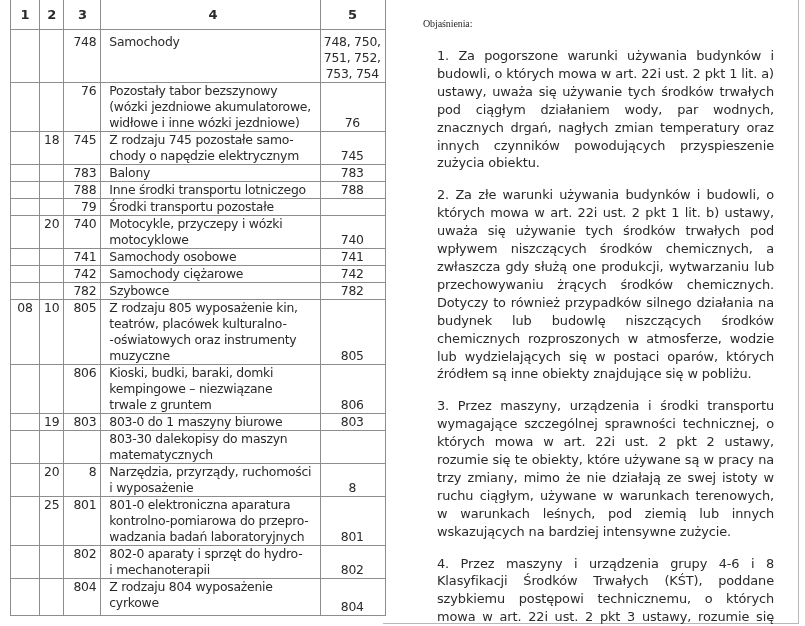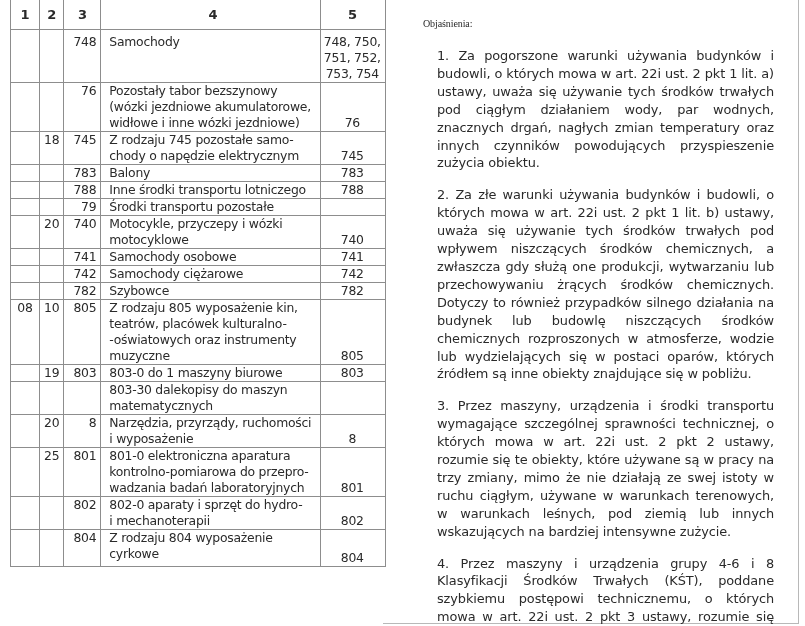--- a/index.html
+++ b/index.html
@@ -142,20 +142,29 @@
         <td class="c2">10</td>
         <td class="c3">805</td>
         <td class="c4 multi">Z rodzaju 805 wyposażenie kin,
 teatrów, placówek kulturalno-
 -oświatowych oraz instrumenty
 muzyczne</td>
         <td class="c5 multi">805</td>
       </tr>
       <tr>
         <td class="c1"></td>
+        <td class="c2"></td>
+        <td class="c3">806</td>
+        <td class="c4 multi">Kioski, budki, baraki, domki
+kempingowe – niezwiązane
+trwale z gruntem</td>
+        <td class="c5 multi">806</td>
+      </tr>
+      <tr>
+        <td class="c1"></td>
         <td class="c2">19</td>
         <td class="c3">803</td>
         <td class="c4 multi">803-0 do 1 maszyny biurowe</td>
         <td class="c5 multi">803</td>
       </tr>
       <tr>
         <td class="c1"></td>
         <td class="c2"></td>
         <td class="c3"></td>
         <td class="c4 multi">803-30 dalekopisy do maszyn

